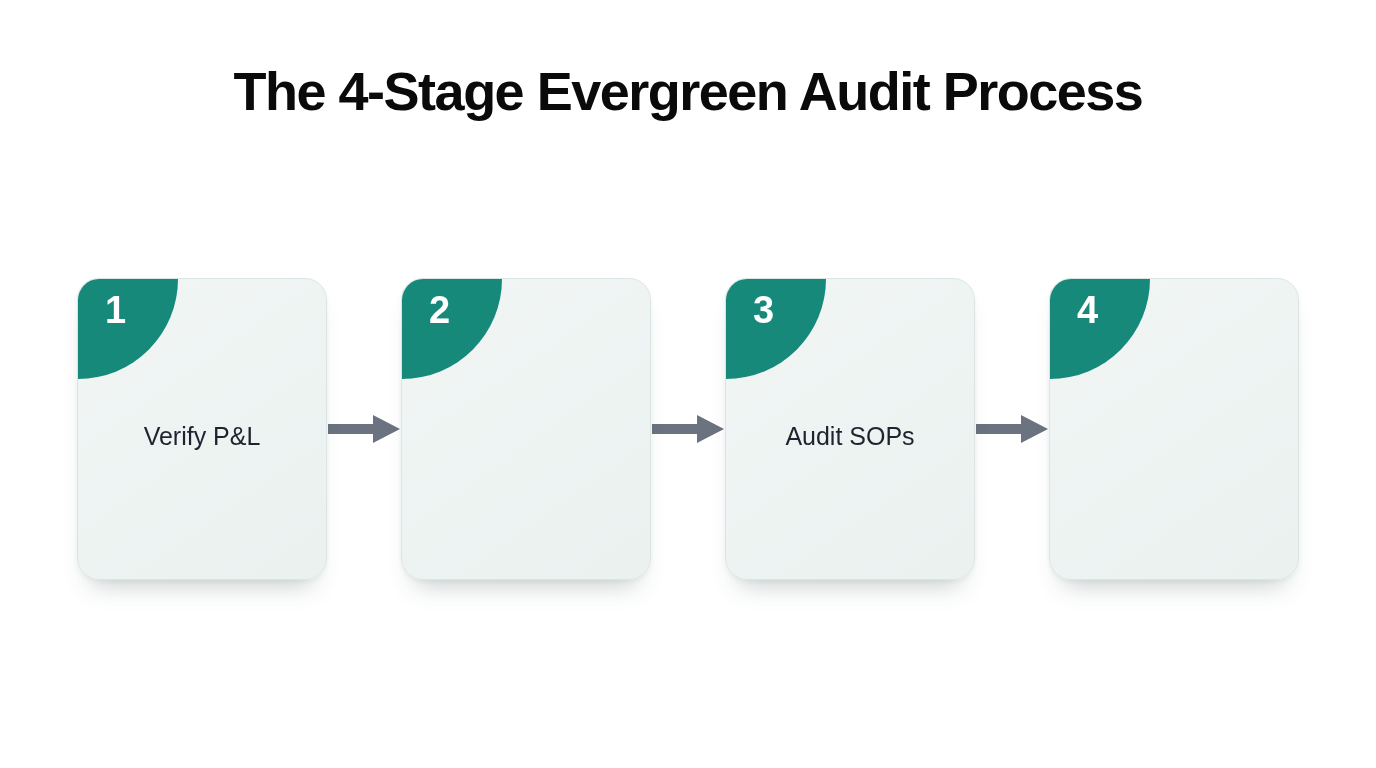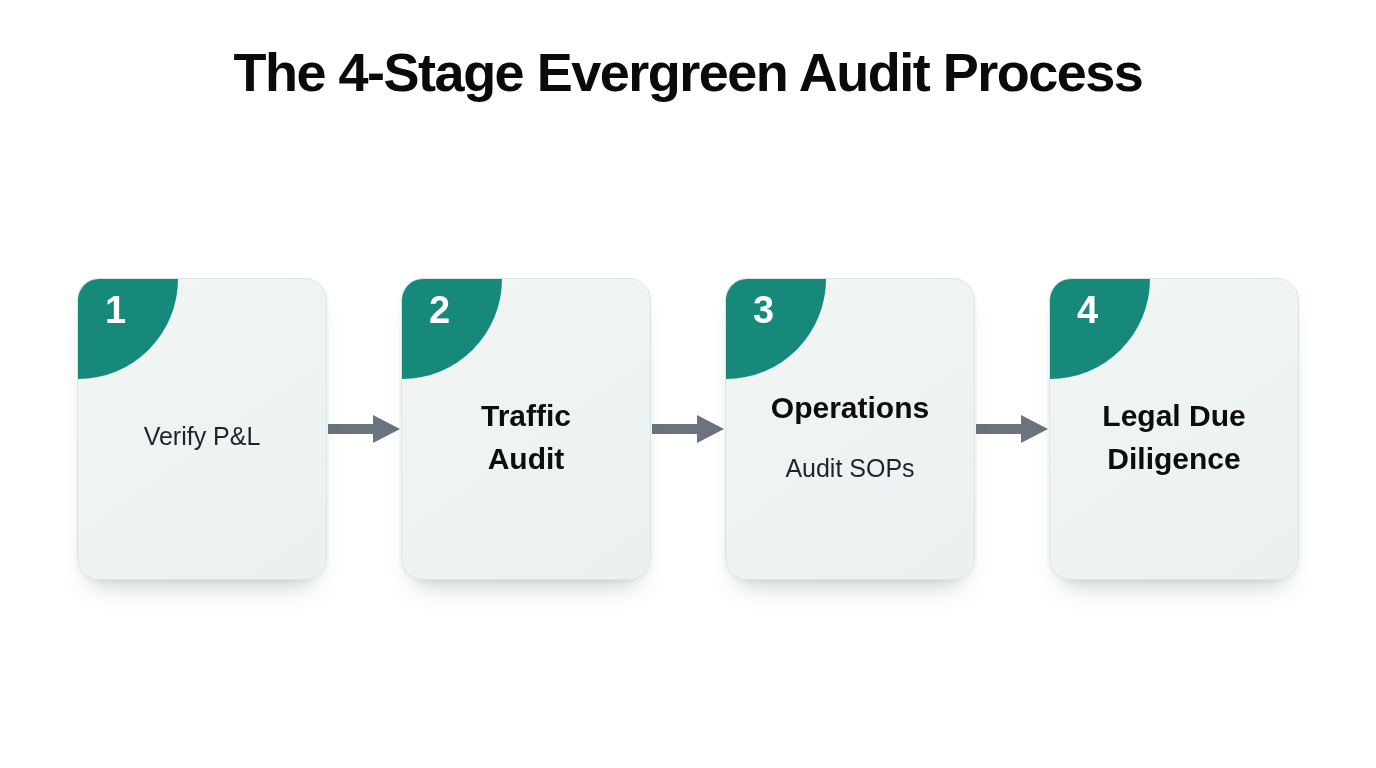--- a/index.html
+++ b/index.html
@@ -12,21 +12,21 @@
     font-family: "Liberation Sans", sans-serif;
   }
   .canvas {
     position: relative;
     width: 1376px;
     height: 768px;
     background: #ffffff;
   }
   .page-title {
     margin: 0;
-    padding-top: 41px;
+    padding-top: 60px;
     text-align: center;
     font-size: 54px;
     font-weight: bold;
     letter-spacing: -1.5px;
     color: #0a0a0b;
   }
   .stages-row {
     position: absolute;
     top: 278px;
     left: 77px;
@@ -119,49 +119,44 @@
     <div class="arrow-cell">
       <svg width="72" height="44" viewBox="0 0 72 44" aria-hidden="true">
         <path d="M0 17 H45 V8 L72 22 L45 36 V27 H0 Z" fill="#6b7280"></path>
       </svg>
     </div>
 
     <div class="stage-card">
       <div class="corner-badge"></div>
       <span class="stage-number">2</span>
       <div class="card-content">
-        <div class="stage-title">Traffic
-Audit</div>
       </div>
     </div>
 
     <div class="arrow-cell">
       <svg width="72" height="44" viewBox="0 0 72 44" aria-hidden="true">
         <path d="M0 17 H45 V8 L72 22 L45 36 V27 H0 Z" fill="#6b7280"></path>
       </svg>
     </div>
 
     <div class="stage-card">
       <div class="corner-badge"></div>
       <span class="stage-number">3</span>
       <div class="card-content">
-        <div class="stage-title">Operations</div>
         <div class="stage-subtitle">Audit SOPs</div>
       </div>
     </div>
 
     <div class="arrow-cell">
       <svg width="72" height="44" viewBox="0 0 72 44" aria-hidden="true">
         <path d="M0 17 H45 V8 L72 22 L45 36 V27 H0 Z" fill="#6b7280"></path>
       </svg>
     </div>
 
     <div class="stage-card">
       <div class="corner-badge"></div>
       <span class="stage-number">4</span>
       <div class="card-content">
-        <div class="stage-title">Legal Due
-Diligence</div>
       </div>
     </div>
 
   </div>
 </div>
 
 </body></html>

